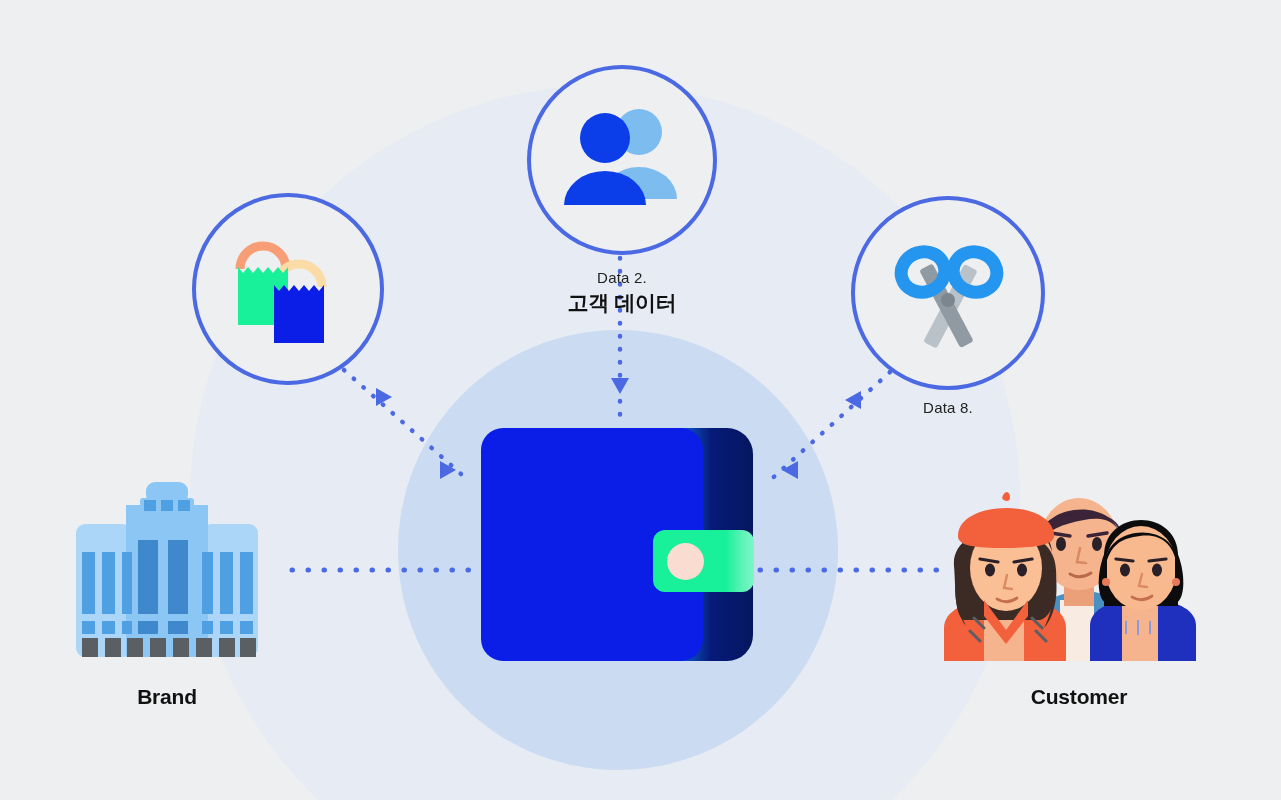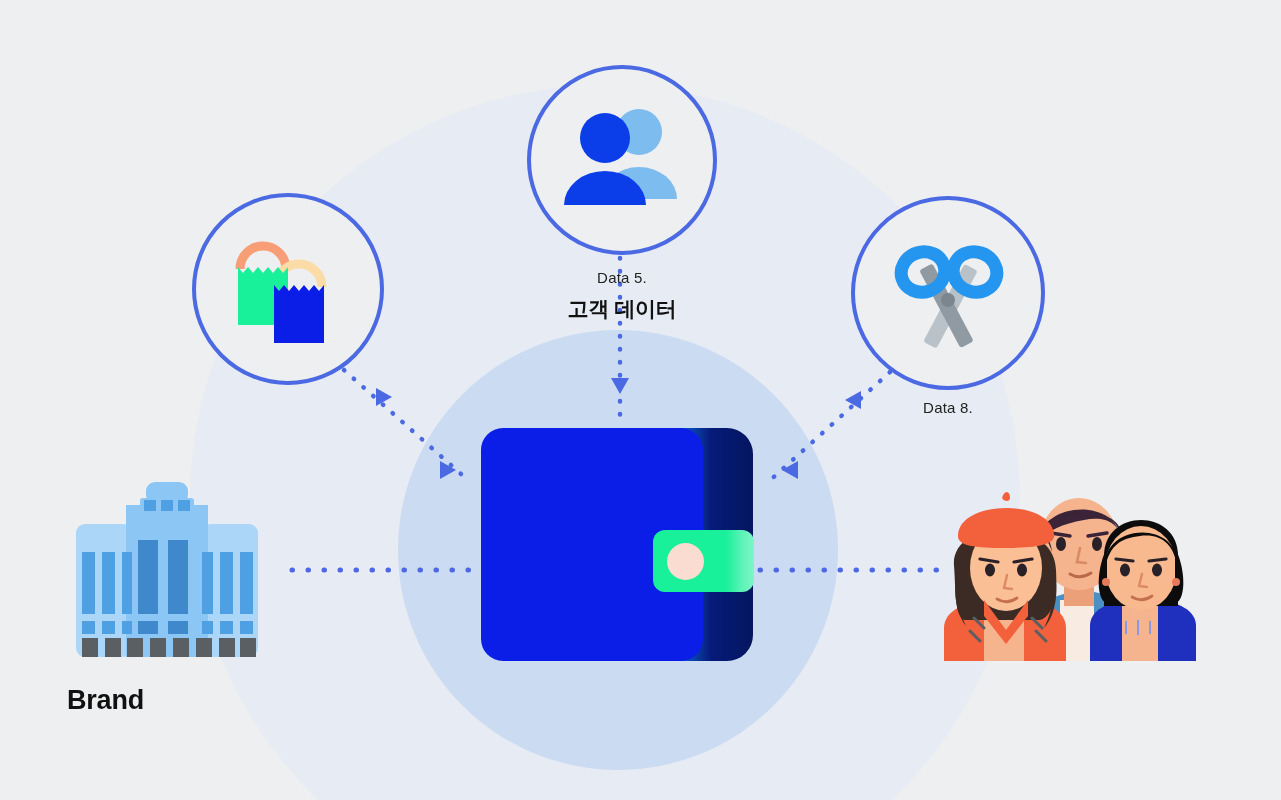--- a/index.html
+++ b/index.html
@@ -40,29 +40,29 @@
   .node-3{left:851px;top:196px;width:194px;height:194px;}
 
   
   .label{position:absolute;text-align:center;white-space:nowrap;}
   .label .eyebrow{
     font-size:15px;color:#222;font-weight:400;letter-spacing:.2px;
     line-height:20px;
   }
   .label .title{
     font-size:21px;color:#111;font-weight:bold;letter-spacing:-.3px;
-    line-height:27px;margin-top:7px;
+    line-height:27px;margin-top:1px;
   }
   .label-1{left:190px;top:398px;width:198px;}
   .label-2{left:523px;top:268px;width:198px;}
   .label-3{left:848px;top:398px;width:200px;}
 
   .big-label{
-    position:absolute;white-space:nowrap;
-    font-size:27px;font-weight:bold;color:#111;letter-spacing:-.2px;
+    position:absolute;text-align:center;white-space:nowrap;
+    font-size:21px;font-weight:bold;color:#111;letter-spacing:-.2px;
   }
   .label-brand{left:67px;top:685px;width:200px;}
   .label-customer{left:979px;top:685px;width:200px;}
 
   
   .wallet{position:absolute;left:481px;top:428px;width:272px;height:233px;}
   .wallet-back{
     position:absolute;left:40px;top:0;width:232px;height:233px;
     border-radius:26px;
     background:linear-gradient(90deg,#0b1ee8 0%,#0b1ee8 46%,#1b6fd6 62%,#0a58c8 70%,#061a79 82%,#05165f 100%);
@@ -131,21 +131,21 @@
     <svg width="100%" height="100%" viewBox="0 0 182 182">
 
       <circle cx="108" cy="63" r="23" fill="#7dbcee"></circle>
       <path d="M70 130 A38 32 0 0 1 146 130 Z" fill="#7dbcee"></path>
 
       <circle cx="74" cy="69" r="25" fill="#0b3de8"></circle>
       <path d="M33 136 A41 34 0 0 1 115 136 Z" fill="#0b3de8"></path>
     </svg>
   </div>
   <div class="label label-2">
-    <div class="eyebrow">Data 5.</div>
+    <div class="eyebrow">Data 2.</div>
     <div class="title">고객 데이터</div>
   </div>
 
   <div class="node node-3">
     <svg width="100%" height="100%" viewBox="0 0 186 186">
 
       <rect x="88" y="62" width="15" height="88" rx="3" fill="#b9c2c9" transform="rotate(28 95 106)"></rect>
       <rect x="84" y="62" width="15" height="88" rx="3" fill="#8f9aa3" transform="rotate(-28 91 106)"></rect>
 
       <ellipse cx="68" cy="72" rx="22" ry="20" fill="none" stroke="#2596f0" stroke-width="13" transform="rotate(-18 68 72)"></ellipse>
@@ -264,14 +264,15 @@
       <ellipse cx="78" cy="92" rx="5" ry="6.5" fill="#2a2128"></ellipse>
       <path d="M36 81 L54 84" stroke="#2a2128" stroke-width="3.2" fill="none" stroke-linecap="round"></path>
       <path d="M70 84 L88 81" stroke="#2a2128" stroke-width="3.2" fill="none" stroke-linecap="round"></path>
       <path d="M63 97 L60 110 L68 111" stroke="#db8a62" stroke-width="2.4" fill="none" stroke-linecap="round"></path>
       <path d="M53 121 Q63 127 73 120" stroke="#c4704f" stroke-width="2.8" fill="none" stroke-linecap="round"></path>
 
       <path d="M40 122 L62 152 L84 122 L84 138 L62 166 L40 138 Z" fill="#f2603c"></path>
       <path d="M30 140 L40 150 M26 153 L36 163 M88 140 L98 150 M92 153 L102 163" stroke="#5a5f63" stroke-width="3" fill="none" stroke-linecap="round"></path>
     </g>
   </svg>
+  <div class="big-label label-customer">Customer</div>
 
 </div>
 
 </body></html>

